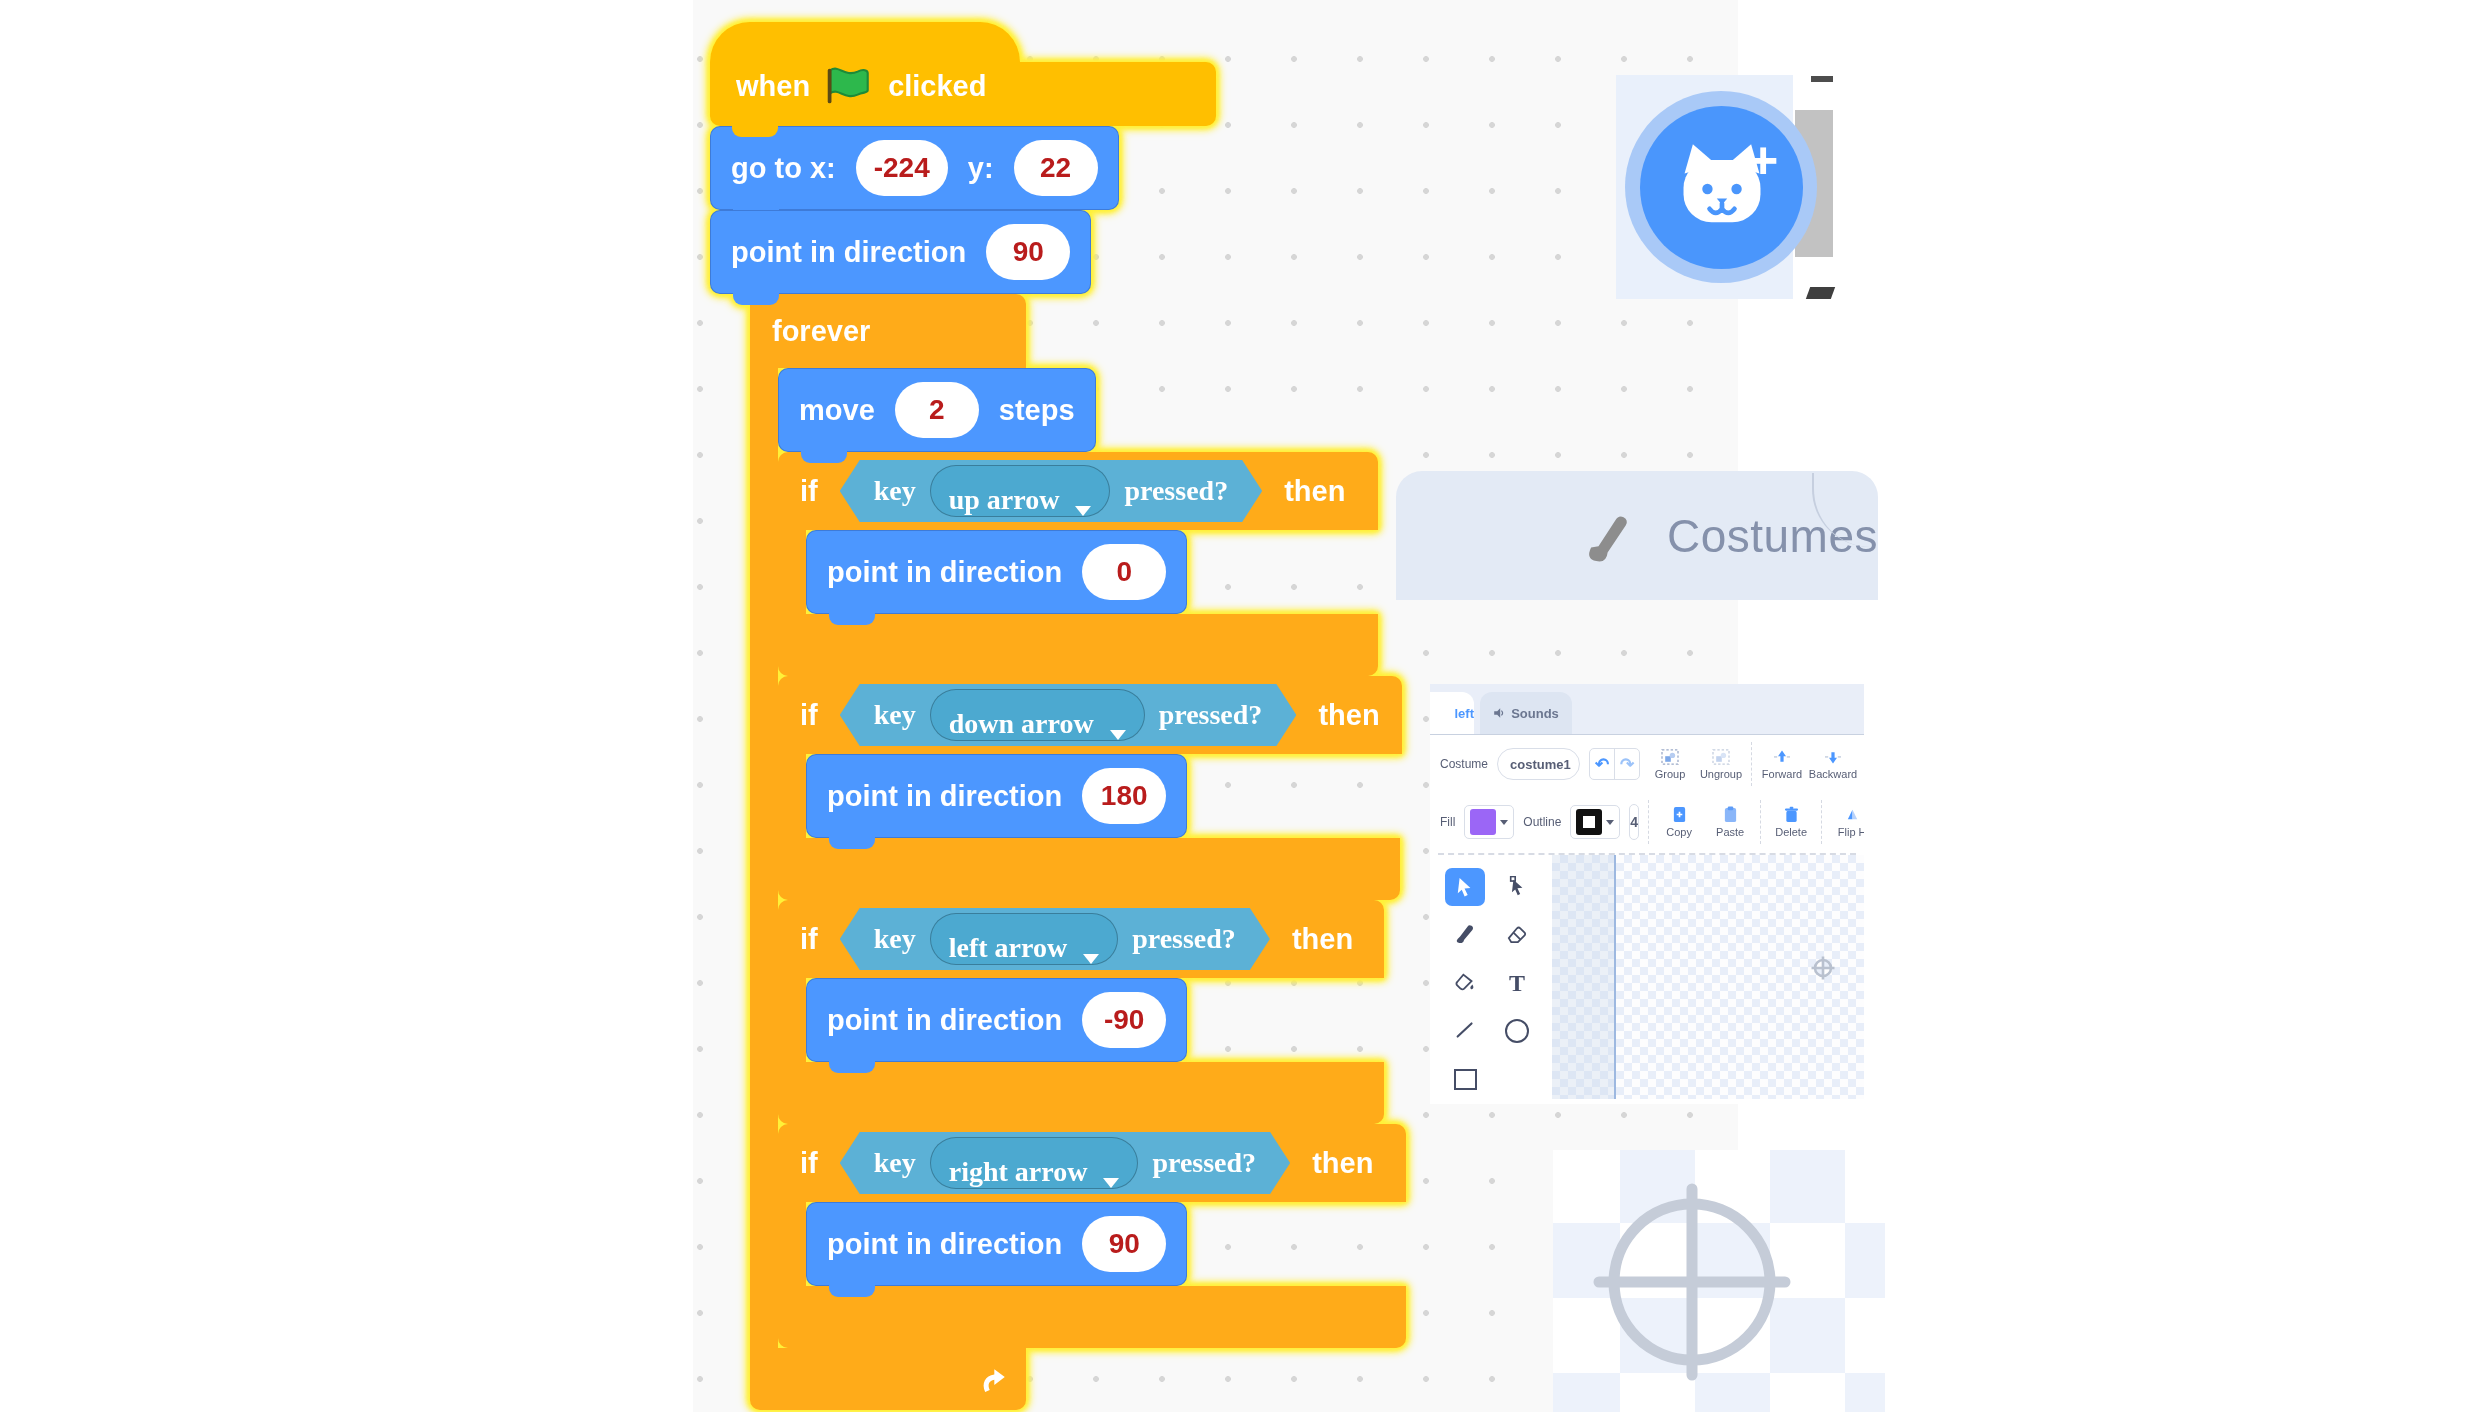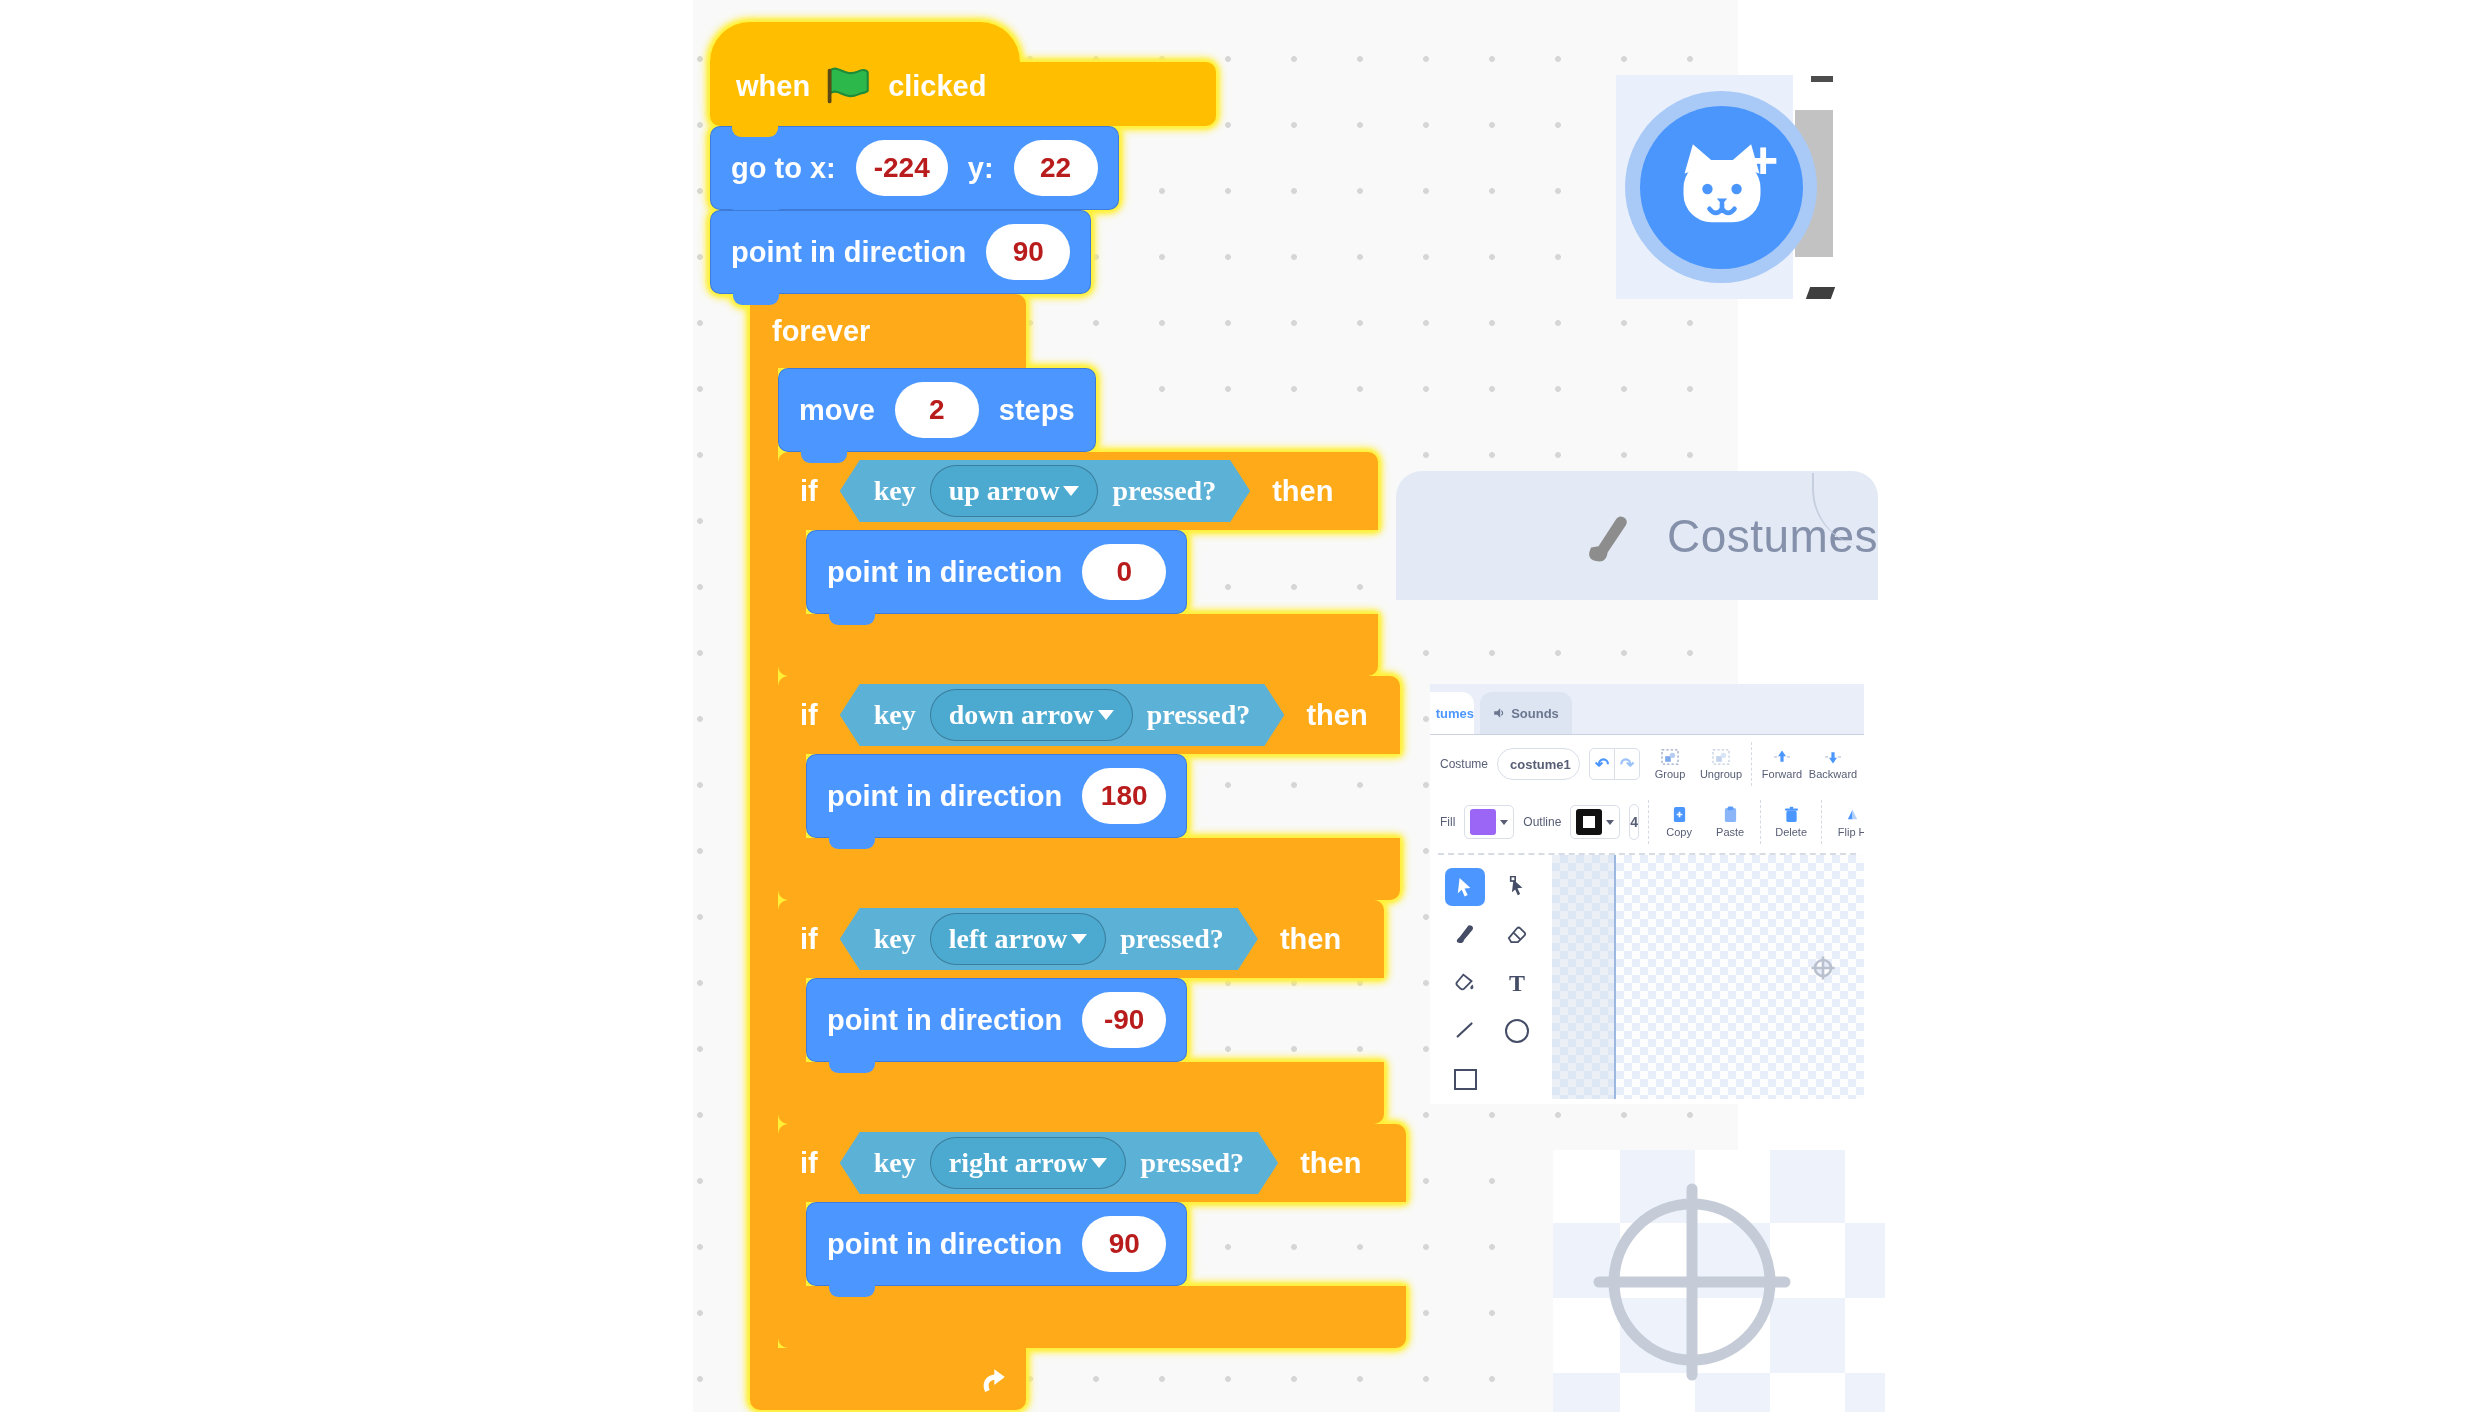--- a/index.html
+++ b/index.html
@@ -48,21 +48,21 @@
   .cchildren{display:flex;flex-direction:column;align-items:flex-start;min-height:62px;}
   .cchildren > .block{z-index:3;}
   .cchildren > .cblock{z-index:2;position:relative;}
   .cblock.if .cbar.top{height:78px;}
   .forever-bottom{height:56px;justify-content:flex-end;padding-right:16px;}
 
   .hex{background:#5CB1D6;height:62px;display:inline-flex;align-items:center;gap:14px;
     padding:0 34px;font-size:28px;
     clip-path:polygon(20px 0,calc(100% - 20px) 0,100% 50%,calc(100% - 20px) 100%,20px 100%,0 50%);font-family:Liberation Serif, serif;}
   .dropdown{background:#4CA9D0;border:1.5px solid rgba(0,0,0,.25);height:50px;border-radius:26px;
-    display:inline-flex;align-items:center;gap:4px;padding:0 18px;}
+    display:inline-flex;align-items:flex-end;gap:16px;padding:0 18px;}
   .caret{width:0;height:0;border-left:8px solid transparent;border-right:8px solid transparent;
     border-top:10px solid #fff;}
 
   
   .sprite-bg{position:absolute;left:1616px;top:75px;width:177px;height:224px;background:#e9f0fb;}
   .sprite-graybar{position:absolute;left:1795px;top:110px;width:38px;height:147px;background:#c2c2c2;}
   .sprite-darkline{position:absolute;left:1811px;top:76px;width:22px;height:6px;background:#4d4d4d;}
   .sprite-wedge{position:absolute;left:1808px;top:287px;width:25px;height:12px;background:#3f3f3f;
     transform:skewX(-20deg);}
   .sprite-halo{position:absolute;left:1625px;top:91px;width:192px;height:192px;border-radius:50%;
@@ -316,21 +316,21 @@
     <svg width="76" height="76" viewBox="0 0 100 100">
       <path d="M16 70 q-10 20 9 24 q18 4 20 -15 l32 -48 q5 -9 -4 -14 q-9 -4 -14 5 l-30 46 z" fill="#8d8d8d"></path>
     </svg>
     <span class="label">Costumes</span>
     <div class="tab-arc"></div>
   </div>
 
   <div class="paint">
     <div class="paint-tabbar">
       <div class="ptab-active">
-        <span>tumes</span>
+        <span>left</span>
       </div>
       <div class="ptab-sounds">
         <svg width="12" height="12" viewBox="0 0 20 20">
           <path d="M2 7 L7 7 L12 2 L12 18 L7 13 L2 13 Z" fill="#6b7690"></path>
           <path d="M14 6 Q18 10 14 14" stroke="#6b7690" stroke-width="2" fill="none"></path>
         </svg>
         <span>Sounds</span>
       </div>
     </div>
 

